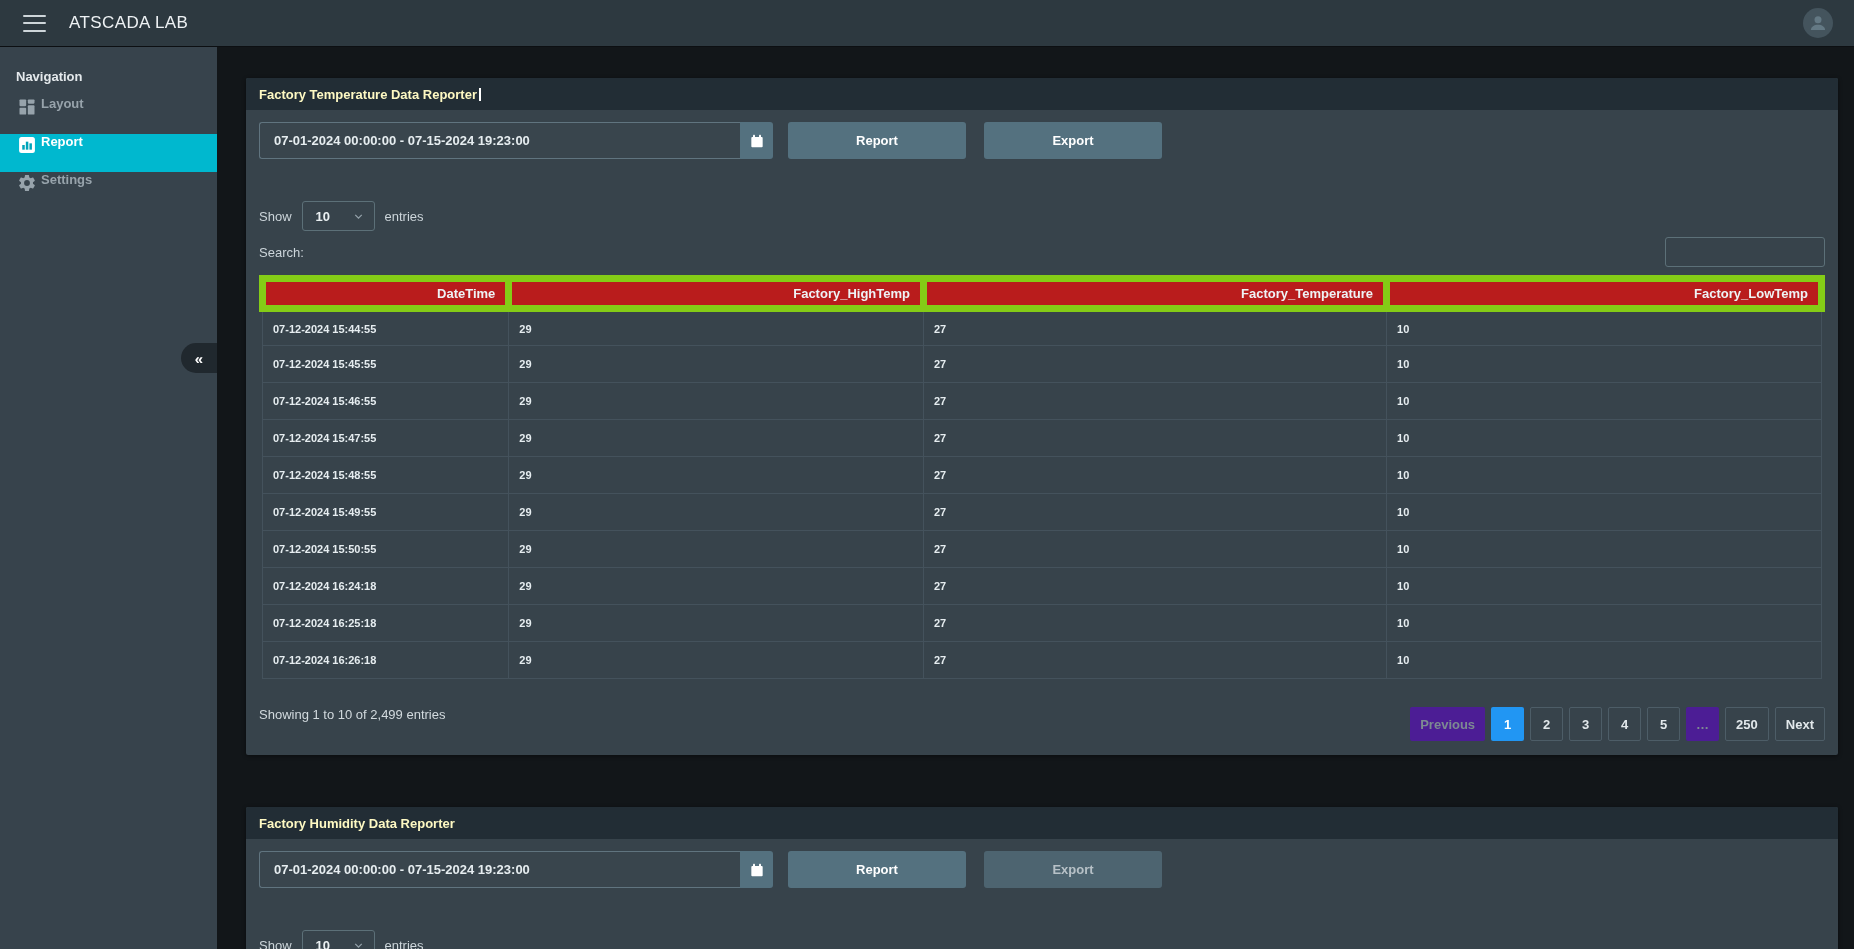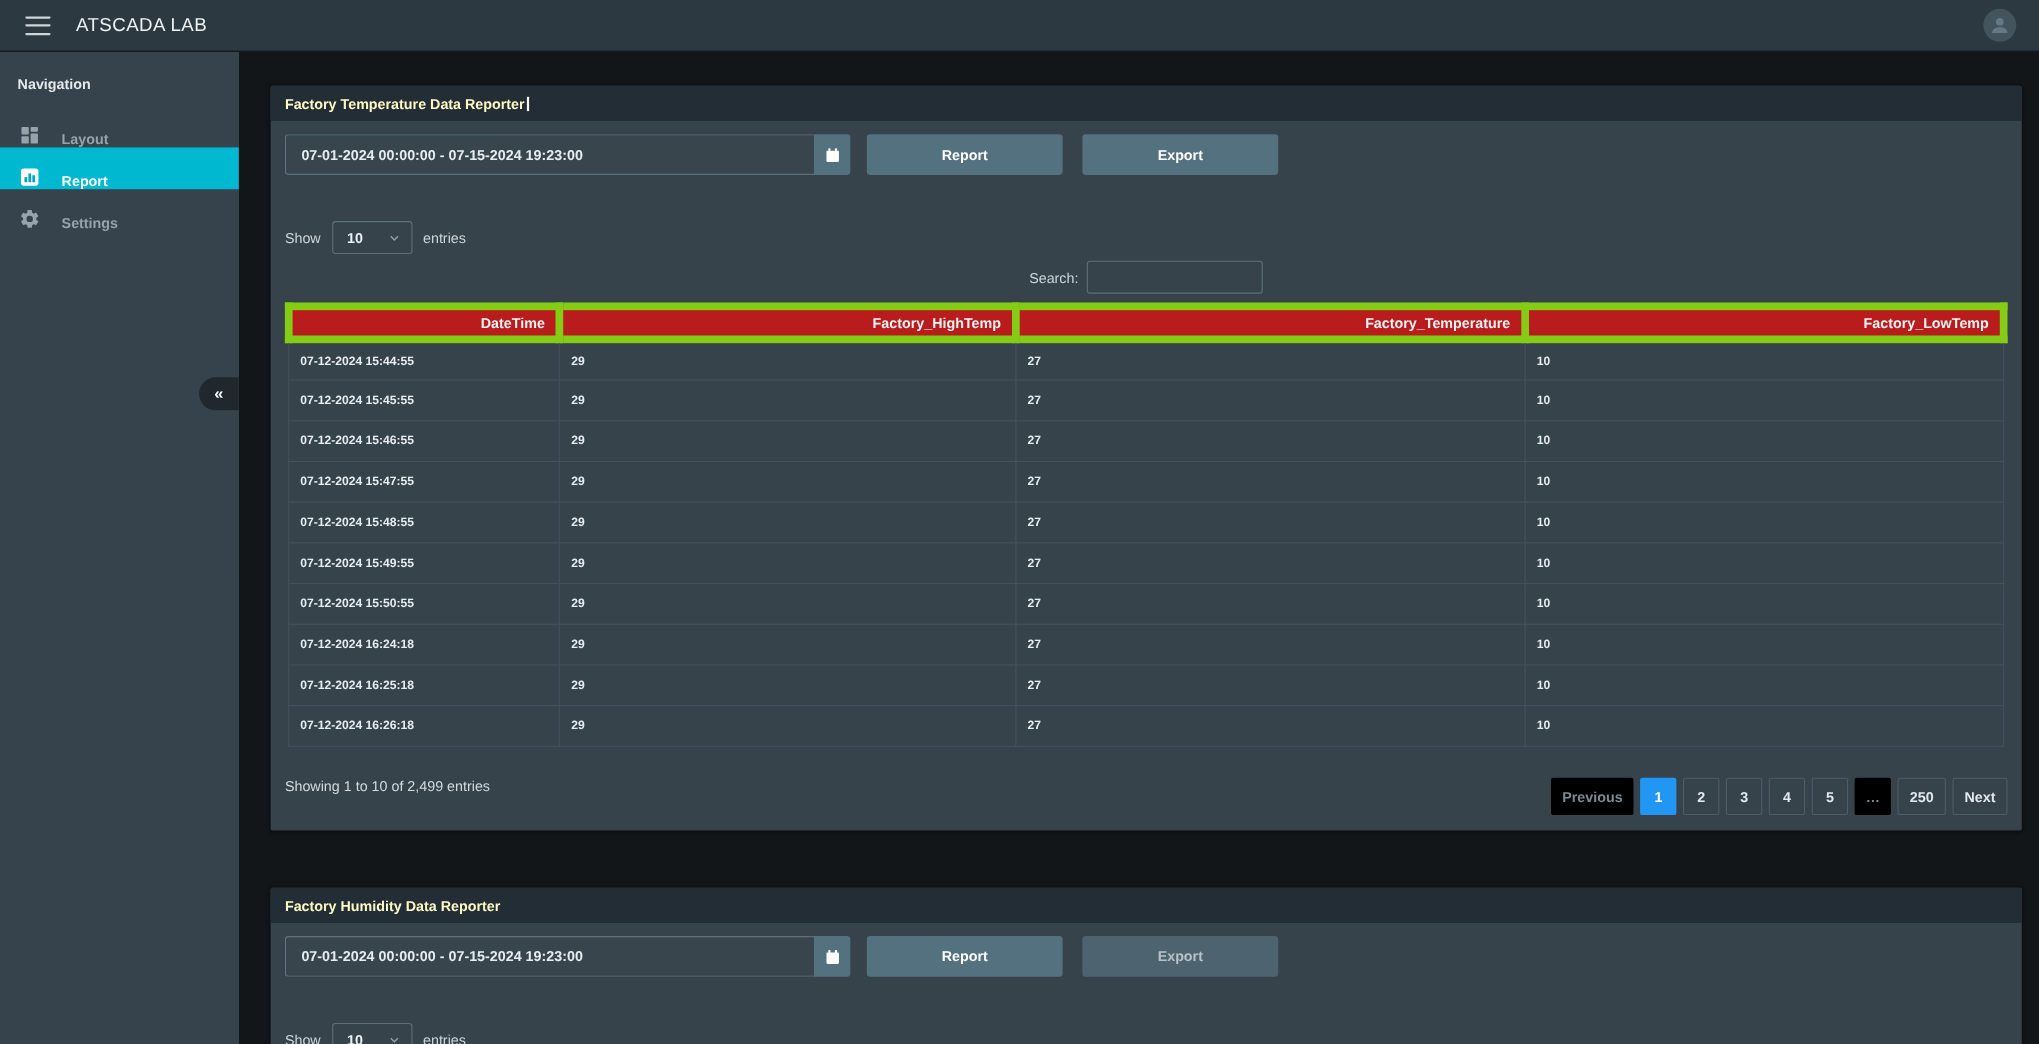--- a/index.html
+++ b/index.html
@@ -26,21 +26,21 @@
     background:
       radial-gradient(circle at 185px 115px, rgba(0,0,0,0) 24px, rgba(78,92,102,.30) 27px, rgba(0,0,0,0) 42px),
       radial-gradient(circle at 60px -30px, rgba(86,100,110,.40), rgba(86,100,110,0) 140px),
       linear-gradient(115deg, rgba(56,66,74,.55), rgba(22,27,31,.94) 72%),
       #21272c; }
   .side-avatar { width:44px; height:44px; border-radius:50%; background:#3a474f; color:#657a87;
                  display:flex; align-items:center; justify-content:center; }
   .side-avatar svg { width:30px; height:30px; }
   .side-username { color:#f2f5f6; font-size:14px; margin-top:8px; }
   .nav-label { padding:22px 16px 12px; color:#e4e9ec; font-size:13px; font-weight:700; }
-  .nav-item { display:flex; align-items:flex-end; height:38px; padding-left:16px; gap:18px;
+  .nav-item { display:flex; align-items:flex-start; height:38px; padding-left:16px; gap:3px;
               color:#97a3ab; font-size:13px; font-weight:700; cursor:pointer; }
   .nav-item .ni { width:22px; height:22px; display:flex; align-items:center; justify-content:center; }
   .nav-item .ni svg { width:20px; height:20px; }
   .nav-item.active { background:var(--accent); color:#fff; }
   .collapse-btn { position:fixed; top:343px; left:181px; width:36px; height:30px; border:none;
                   border-radius:15px 0 0 15px; background:#20282e; color:#fff; font-size:15px;
                   font-weight:700; z-index:25; cursor:pointer; font-family:inherit; }
 
   
   .main { position:absolute; top:47px; left:217px; right:0; bottom:0;
@@ -64,42 +64,42 @@
          border-radius:3px; font-size:13px; font-weight:700; cursor:pointer; font-family:inherit; }
   .btn.export { margin-left:18px; }
   .btn.dim { background:#4d6470; color:#b7c1c7; }
 
   .show-row { margin-top:42px; display:flex; align-items:center; color:#ccd5da; font-size:13px; }
   .select-box { width:73px; height:30px; border:1px solid #5c7078; border-radius:3px; margin:0 10px;
                 display:flex; align-items:center; justify-content:space-between;
                 padding:0 9px 0 13px; color:#eaf0f2; font-weight:700; cursor:pointer; }
   .select-box svg { width:13px; height:13px; }
 
-  .search-row { margin-top:6px; display:flex; justify-content:center; align-items:center;
+  .search-row { margin-top:6px; display:flex; justify-content:space-between; align-items:center;
                 color:#ccd5da; font-size:13px; }
   .search-input { width:160px; height:30px; margin-left:8px; background:transparent;
                   border:1px solid #5c7078; border-radius:3px; color:#fff; padding:0 8px;
                   font-size:13px; font-family:inherit; }
 
   .data-table { width:100%; border-collapse:collapse; margin-top:8px; }
   .data-table th { text-align:right; font-size:13px; font-weight:700; color:#eef3f5; background:#b91c1c;
                    border:7px solid #84cc16; height:30px; padding:0 10px; cursor:pointer; }
   .data-table td { font-size:11px; font-weight:700; color:#e6edf0; border:1px solid #44525c;
                    height:37px; padding:0 10px; }
   .data-table th:nth-child(1){ width:15.8%; }
   .data-table th:nth-child(2){ width:26.6%; }
   .data-table th:nth-child(3){ width:29.7%; }
 
   .table-footer { margin-top:28px; display:flex; justify-content:space-between; align-items:flex-start; }
   .summary { color:#d2dade; font-size:13px; }
   .pagination { display:flex; gap:6px; }
   .pg { min-width:33px; height:34px; display:flex; align-items:center; justify-content:center;
         font-size:13px; font-weight:700; border-radius:2px; padding:0 10px; cursor:pointer;
         color:#e2e8eb; border:1px solid #4d5d67; background:transparent; text-decoration:none; }
-  .pg.muted { background:#000000; border:none; color:#7d8a92; cursor:default; }
+  .pg.muted { background:#4c1d95; border:none; color:#7d8a92; cursor:default; }
   .pg.active { background:var(--blue); border:none; color:#fff; }
 </style>
 </head>
 <body>
 
 <header class="topbar">
   <button class="hamburger">
     <span></span>
       <span></span>
       <span></span>

